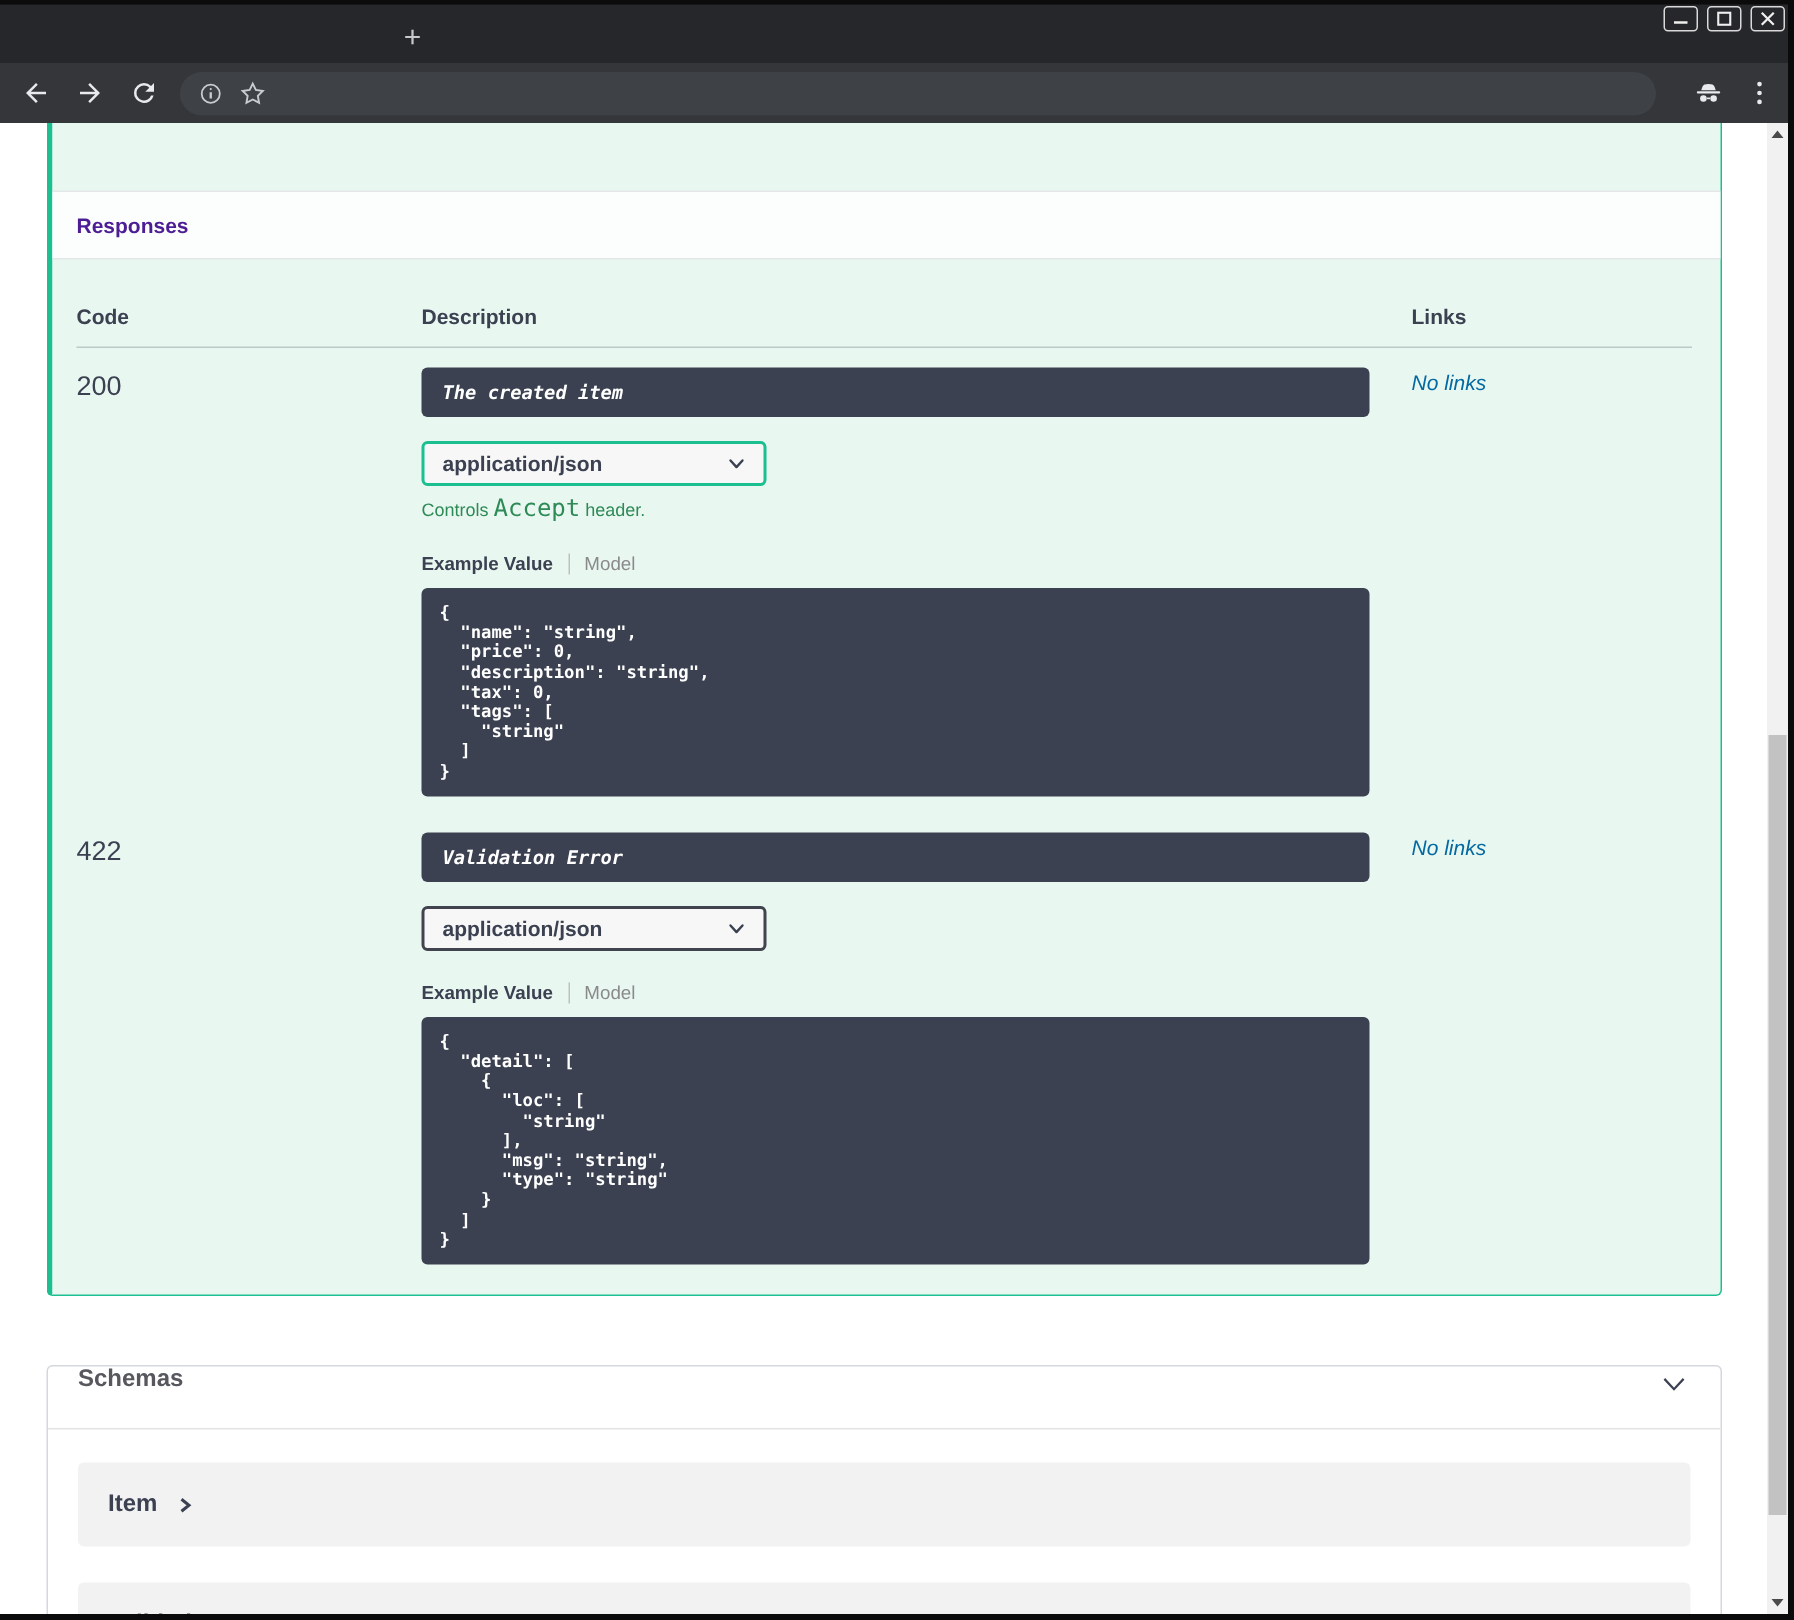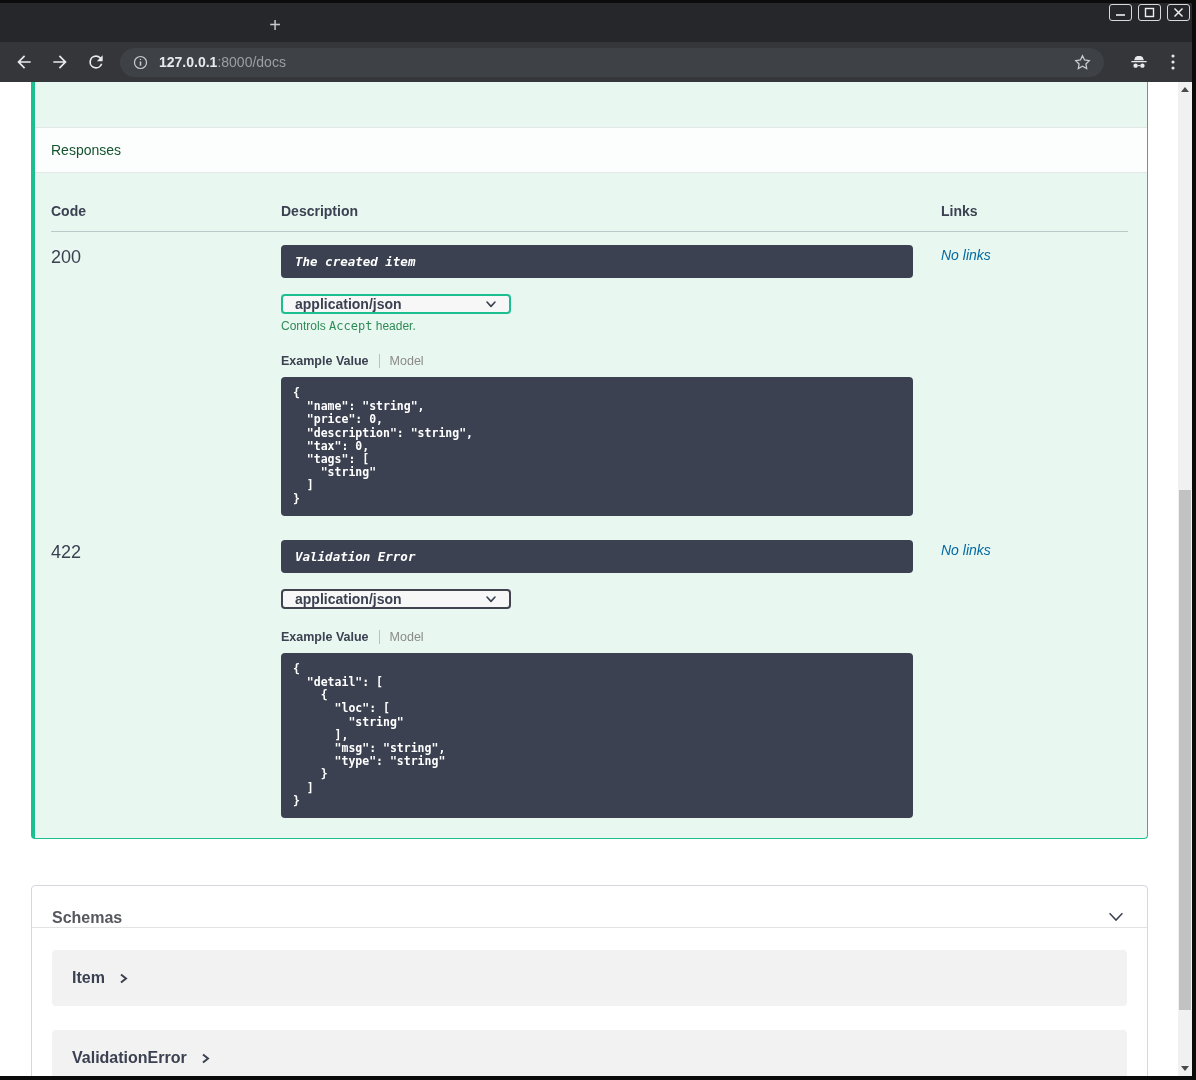--- a/index.html
+++ b/index.html
@@ -46,55 +46,55 @@
   .tri-up { width:0; height:0; border-left:4px solid transparent; border-right:4px solid transparent; border-bottom:5px solid #4a4a4a; }
   .tri-down { width:0; height:0; border-left:4px solid transparent; border-right:4px solid transparent; border-top:5px solid #4a4a4a; }
   .sb-thumb { position:absolute; left:1px; top:408px; width:12px; height:520px; background:#c2c2c2; }
 
   
   .opblock { margin:0 30px 0 31px; background:#e9f7f1; border:1px solid #1cbf8f; border-top:none;
              border-left-width:4px; border-radius:0 0 4px 4px; }
   .opblock-topspace { height:45px; }
   .section-header { height:46px; background:rgba(255,255,255,.85); display:flex; align-items:center;
                     padding:0 16px; border-top:1px solid rgba(59,65,81,.12); border-bottom:1px solid rgba(59,65,81,.12); }
-  .section-header .sec-title { font-size:14px; font-weight:400; color:#14532d; }
+  .section-header .sec-title { font-size:14px; font-weight:700; color:#4c1d95; }
 
   .responses-wrap { padding:22px 19px 20px 16px; }
   .resp-grid { display:grid; grid-template-columns:230px 660px 1fr; }
   .resp-head { padding:8px 0 12px 0; border-bottom:1px solid rgba(59,65,81,.25); }
   .resp-head div { font-size:14px; font-weight:700; color:#3b4151; }
   .resp-row { padding-top:13px; }
   .code-cell { font-size:18px; color:#3b4151; padding-top:2px; }
   .links-cell { font-size:14px; color:#0369a1; font-style:italic; padding-top:2px; }
 
   .desc-box { width:632px; background:#3b4151; color:#fff; border-radius:4px; padding:9px 14px;
               font-family:"DejaVu Sans Mono",monospace; font-style:italic; font-weight:700; font-size:12.5px; }
-  .media-select { margin-top:16px; width:230px; height:20px; background:#f7f7f7; border-radius:4px;
+  .media-select { margin-top:16px; width:230px; height:30px; background:#f7f7f7; border-radius:4px;
                   display:flex; align-items:center; justify-content:space-between; padding:0 10px 0 12px;
                   font-size:14px; font-weight:700; color:#3b4151; }
   .media-select.green { border:2px solid #1cbf8f; }
   .media-select.dark  { border:2px solid #41444e; }
   .media-select svg { width:16px; height:16px; }
   .controls-note { margin-top:5px; font-size:12px; color:#2e8b57; }
-  .controls-note code { font-family:"DejaVu Sans Mono",monospace; font-size:12px;margin-top:36px; }
+  .controls-note code { font-family:"DejaVu Sans Mono",monospace; font-size:16px;margin-top:36px; }
 
   .ex-tabs { margin-top:21px; display:flex; align-items:center; }
   .ex-tab-active { font-size:12.5px; font-weight:700; color:#3b4151; }
   .ex-tab-sep { width:1px; height:14px; background:#bfbfbf; margin:0 10px; }
   .ex-tab-inactive { font-size:12.5px; color:#8a8a8a; }
 
   .code-block { margin-top:9px; width:632px; background:#3b4151; border-radius:4px; padding:10px 12px;
                 color:#fff; font-family:"DejaVu Sans Mono",monospace; font-size:11.5px; font-weight:600;
                 line-height:13.2px; white-space:pre; overflow:hidden; }
   .row-200 .lower { padding-bottom:11px; }
 
   
   .schemas-gap { height:46px; }
   .schemas { margin:0 30px 0 31px; border:1px solid #d4d7dd; border-radius:4px; background:#fff; }
-  .schemas-header { height:42px; display:flex; align-items:flex-end; justify-content:space-between;
+  .schemas-header { height:42px; display:flex; align-items:flex-start; justify-content:space-between;
                     padding:0 20px; border-bottom:1px solid #e3e3e3; }
   .schemas-title { font-size:16px; font-weight:700; color:#56585e; }
   .schemas-chevron svg { width:22px; height:22px; display:block; }
   .schemas-body { padding:22px 20px 20px 20px; }
   .model-card { background:#f2f2f2; border-radius:4px; height:56px; display:flex; align-items:center;
                 padding:0 20px; font-size:16px; font-weight:700; color:#3b4151; }
   .model-card + .model-card { margin-top:24px; }
   .model-card .chev { margin-left:13px; display:flex; }
 </style>
 </head>
@@ -142,21 +142,20 @@
       </svg>
   </div>
   <div class="url-pill">
     <span class="info-icon">
       <svg viewBox="0 0 24 24" width="17" height="17" fill="none" stroke="#c9cccf" stroke-width="1.7">
           <circle cx="12" cy="12" r="8.5"></circle>
           <line x1="12" y1="10.5" x2="12" y2="16.5" stroke-width="2.2"></line>
           <circle cx="12" cy="7.6" r="1" fill="#c9cccf" stroke="none"></circle>
         </svg>
     </span>
-    <span class="url-text"><span class="host">127.0.0.1</span><span>:8000/docs</span></span>
     <span class="pill-star">
       <svg viewBox="0 0 24 24" width="19" height="19" fill="none" stroke="#c9cccf" stroke-width="1.6">
           <path d="M12 3.5l2.6 5.3 5.9.9-4.2 4.1 1 5.8-5.3-2.8-5.3 2.8 1-5.8L3.5 9.7l5.9-.9z"></path>
         </svg>
     </span>
   </div>
   <div class="chrome-icon">
     <svg viewBox="0 0 24 24" fill="#e8eaed">
         <path d="M12 5.5c-2.4 0-3.9.5-4.4 2L6.7 10h10.6l-.9-2.5c-.5-1.5-2-2-4.4-2z"></path>
         <rect x="3.5" y="10.8" width="17" height="1.6" rx=".8"></rect>

